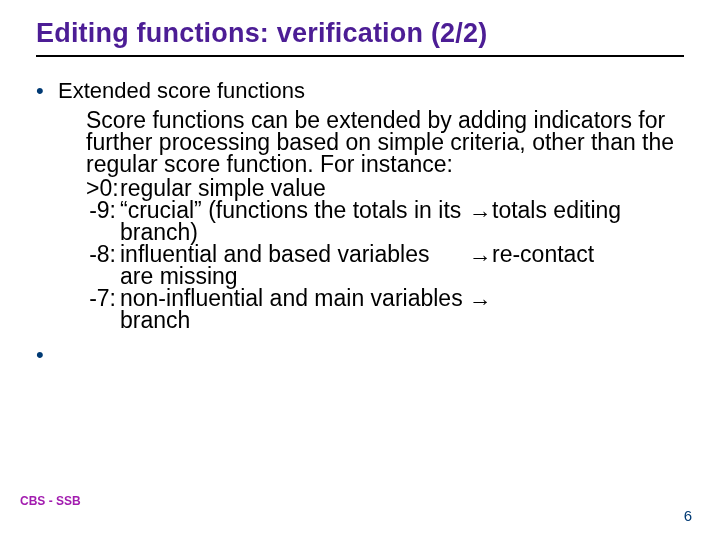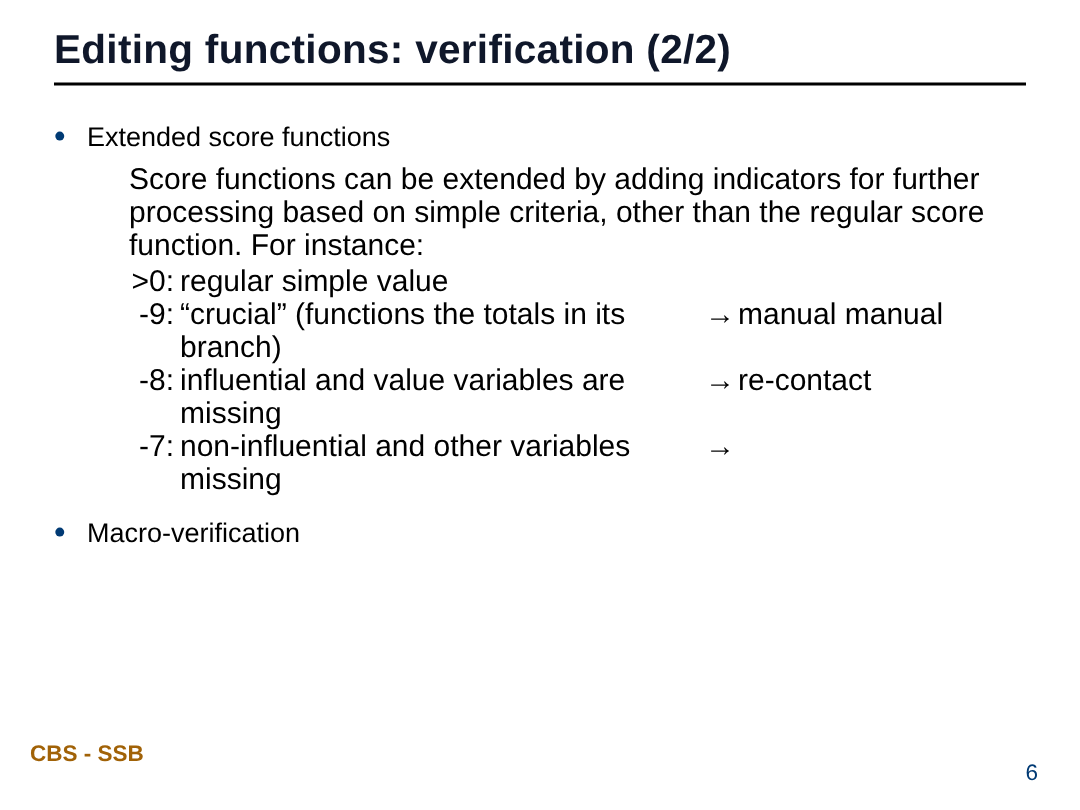--- a/index.html
+++ b/index.html
@@ -1,34 +1,34 @@
 <!DOCTYPE html>
 <html><head>
 <meta charset="utf-8">
 <style>
   * { margin: 0; padding: 0; box-sizing: border-box; }
   html, body { width: 720px; height: 540px; background: #fff; font-family: Arial, Helvetica, sans-serif; color: #000; }
   .slide { position: relative; width: 720px; height: 540px; }
   .title-wrap { padding: 18px 36px 0 36px; }
-  .title { font-size: 27px; font-weight: bold; color: #0f172a; letter-spacing: 0.2px; }
+  .title { font-size: 27px; font-weight: bold; color: #4c1d95; letter-spacing: 0.2px; }
   .underline { height: 2px; background: #000; margin: 6px 36px 0 36px; }
   .content { padding: 14px 36px 0 36px; }
   .lvl1 { display: flex; align-items: flex-start; margin-top: 6px; }
   .lvl1 .bullet { color: #003a74; font-size: 22px; line-height: 28px; width: 22px; }
-  .lvl1 .heading { font-size: 18px; line-height: 28px; }
-  .lvl2 { margin: 4px 0 0 50px; font-size: 20px; line-height: 22px; }
+  .lvl1 .heading { font-size: 22px; line-height: 28px; }
+  .lvl2 { margin: 4px 0 0 50px; font-size: 23px; line-height: 22px; }
   .rows { margin-top: 2px; }
   .row { display: flex; }
   .row .code { width: 34px; text-align: right; padding-right: 4px; }
   .row .desc { flex: 0 0 auto; width: 348px; }
   .row .arrow { width: 24px; text-align: center; }
   .row .action { flex: 1; }
   .macro-block { margin-top: 10px; }
   .footer { position: absolute; left: 0; right: 0; bottom: 22px; height: 24px; }
-  .footer-label { position: absolute; left: 20px; top: 0; font-size: 15px; font-weight: bold; color: #a16207; }
+  .footer-label { position: absolute; left: 20px; top: 0; font-size: 12px; font-weight: bold; color: #a21caf; }
   .page-no { position: absolute; right: 28px; bottom: -6px; font-size: 15px; color: #003a74; }
 </style>
 </head>
 <body>
 
 <div class="slide">
 
   <div class="title-wrap">
     <div class="title">Editing functions: verification (2/2)</div>
   </div>
@@ -47,39 +47,38 @@
         <div class="row">
           <div class="code">&gt;0:</div>
           <div class="desc">regular simple value</div>
           <div class="arrow"></div>
           <div class="action"></div>
         </div>
         <div class="row">
           <div class="code">-9:</div>
           <div class="desc">“crucial” (functions the totals in its branch)</div>
           <div class="arrow">→</div>
-          <div class="action">manual manual</div>
+          <div class="action">totals editing</div>
         </div>
         <div class="row">
           <div class="code">-8:</div>
-          <div class="desc">influential and value variables are missing</div>
+          <div class="desc">influential and based variables are missing</div>
           <div class="arrow">→</div>
           <div class="action">re-contact</div>
         </div>
         <div class="row">
           <div class="code">-7:</div>
-          <div class="desc">non-influential and other variables missing</div>
+          <div class="desc">non-influential and main variables branch</div>
           <div class="arrow">→</div>
         </div>
       </div>
     </div>
 
     <div class="lvl1 macro-block">
       <div class="bullet">•</div>
-      <div class="heading">Macro-verification</div>
     </div>
 
 
   </div>
 
   <div class="footer">
     <div class="footer-label">CBS - SSB</div>
     <div class="page-no">6</div>
   </div>
 

